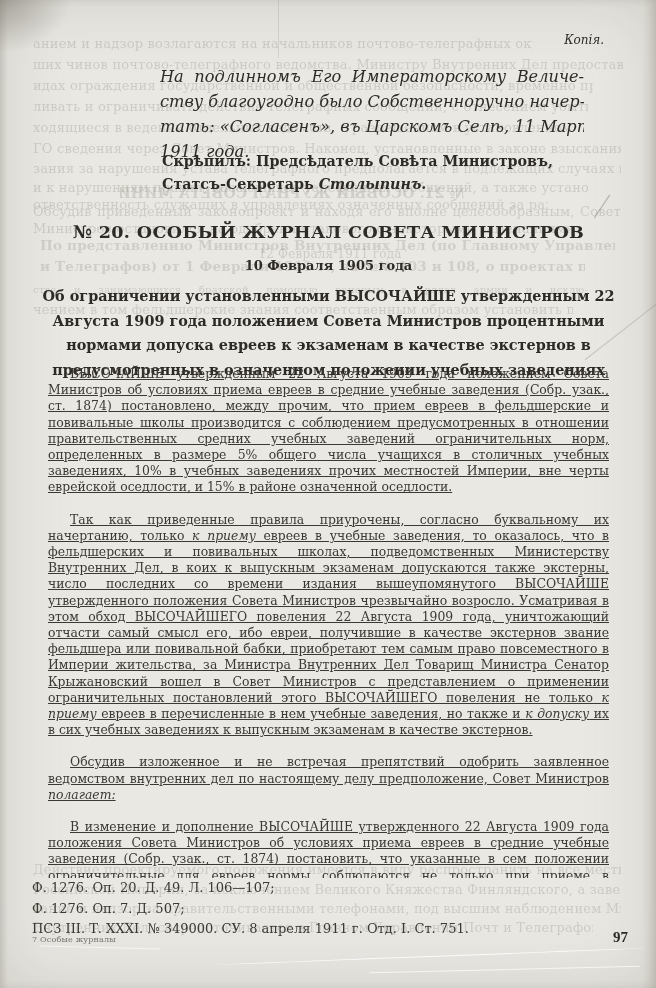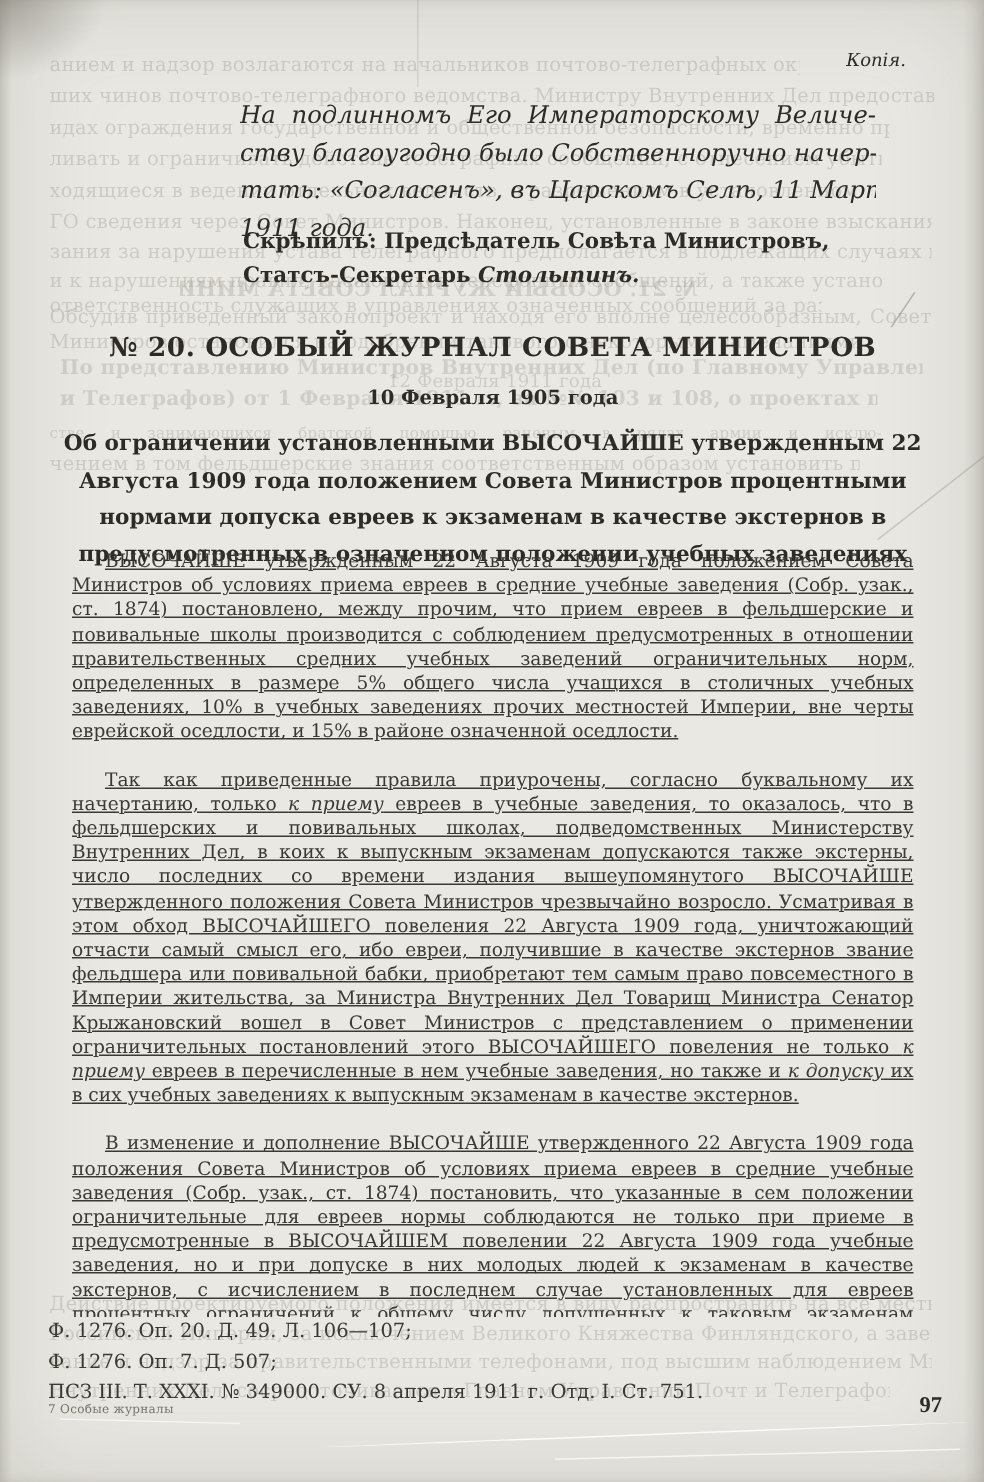--- a/index.html
+++ b/index.html
@@ -130,20 +130,21 @@
 
   <div class="journal-head">
     <h1 class="journal-title">№ 20. ОСОБЫЙ ЖУРНАЛ СОВЕТА МИНИСТРОВ</h1>
     <div class="journal-date">10 Февраля 1905 года</div>
     <div class="journal-subject">Об ограничении установленными ВЫСОЧАЙШЕ утвержденным 22 Августа 1909 года положением Совета Министров процентными нормами допуска евреев к экзаменам в качестве экстернов в предусмотренных в означенном положении учебных заведениях</div>
   </div>
 
   <div class="body-text">
       <p><span>ВЫСОЧАЙШЕ утвержденным 22 Августа 1909 года положением Совета Министров об условиях приема евреев в средние учебные заведения (Собр. узак., ст. 1874) постановлено, между прочим, что прием евреев в фельдшерские и повивальные школы производится с соблюдением предусмотренных в отношении правительственных средних учебных заведений ограничительных норм, определенных в размере 5% общего числа учащихся в столичных учебных заведениях, 10% в учебных заведениях прочих местностей Империи, вне черты еврейской оседлости, и 15% в районе означенной оседлости.</span></p>
       <p><span>Так как приведенные правила приурочены, согласно буквальному их начертанию, только </span><span class="it">к приему</span><span> евреев в учебные заведения, то оказалось, что в фельдшерских и повивальных школах, подведомственных Министерству Внутренних Дел, в коих к выпускным экзаменам допускаются также экстерны, число последних со времени издания вышеупомянутого ВЫСОЧАЙШЕ утвержденного положения Совета Министров чрезвычайно возросло. Усматривая в этом обход ВЫСОЧАЙШЕГО повеления 22 Августа 1909 года, уничтожающий отчасти самый смысл его, ибо евреи, получившие в качестве экстернов звание фельдшера или повивальной бабки, приобретают тем самым право повсеместного в Империи жительства, за Министра Внутренних Дел Товарищ Министра Сенатор Крыжановский вошел в Совет Министров с представлением о применении ограничительных постановлений этого ВЫСОЧАЙШЕГО повеления не только </span><span class="it">к приему</span><span> евреев в перечисленные в нем учебные заведения, но также и </span><span class="it">к допуску</span><span> их в сих учебных заведениях к выпускным экзаменам в качестве экстернов.</span></p>
+      <p><span>Обсудив изложенное и не встречая препятствий одобрить заявленное ведомством внутренних дел по настоящему делу предположение, Совет Министров </span><span class="it">полагает:</span></p>
       <p><span>В изменение и дополнение ВЫСОЧАЙШЕ утвержденного 22 Августа 1909 года положения Совета Министров об условиях приема евреев в средние учебные заведения (Собр. узак., ст. 1874) постановить, что указанные в сем положении ограничительные для евреев нормы соблюдаются не только при приеме в предусмотренные в ВЫСОЧАЙШЕМ повелении 22 Августа 1909 года учебные заведения, но и при допуске в них молодых людей к экзаменам в качестве экстернов, с исчислением в последнем случае установленных для евреев процентных ограничений к общему числу допущенных к таковым экзаменам экстернов.</span></p>
       <p class="spaced"><span>О таковом своем заключении Совет Министров всеподданнейшим долгом почитает повергнуть на ВЫСОЧАЙШЕЕ ВАШЕГО ИМПЕРАТОРСКОГО ВЕЛИЧЕСТВА благовоззрение.</span></p>
     </div>
 
   <div class="references">
       <div>Ф. 1276. Оп. 20. Д. 49. Л. 106—107;</div>
       <div>Ф. 1276. Оп. 7. Д. 507;</div>
       <div>ПСЗ III. Т. XXXI. № 349000. СУ. 8 апреля 1911 г. Отд. I. Ст. 751.</div>
     </div>
 

